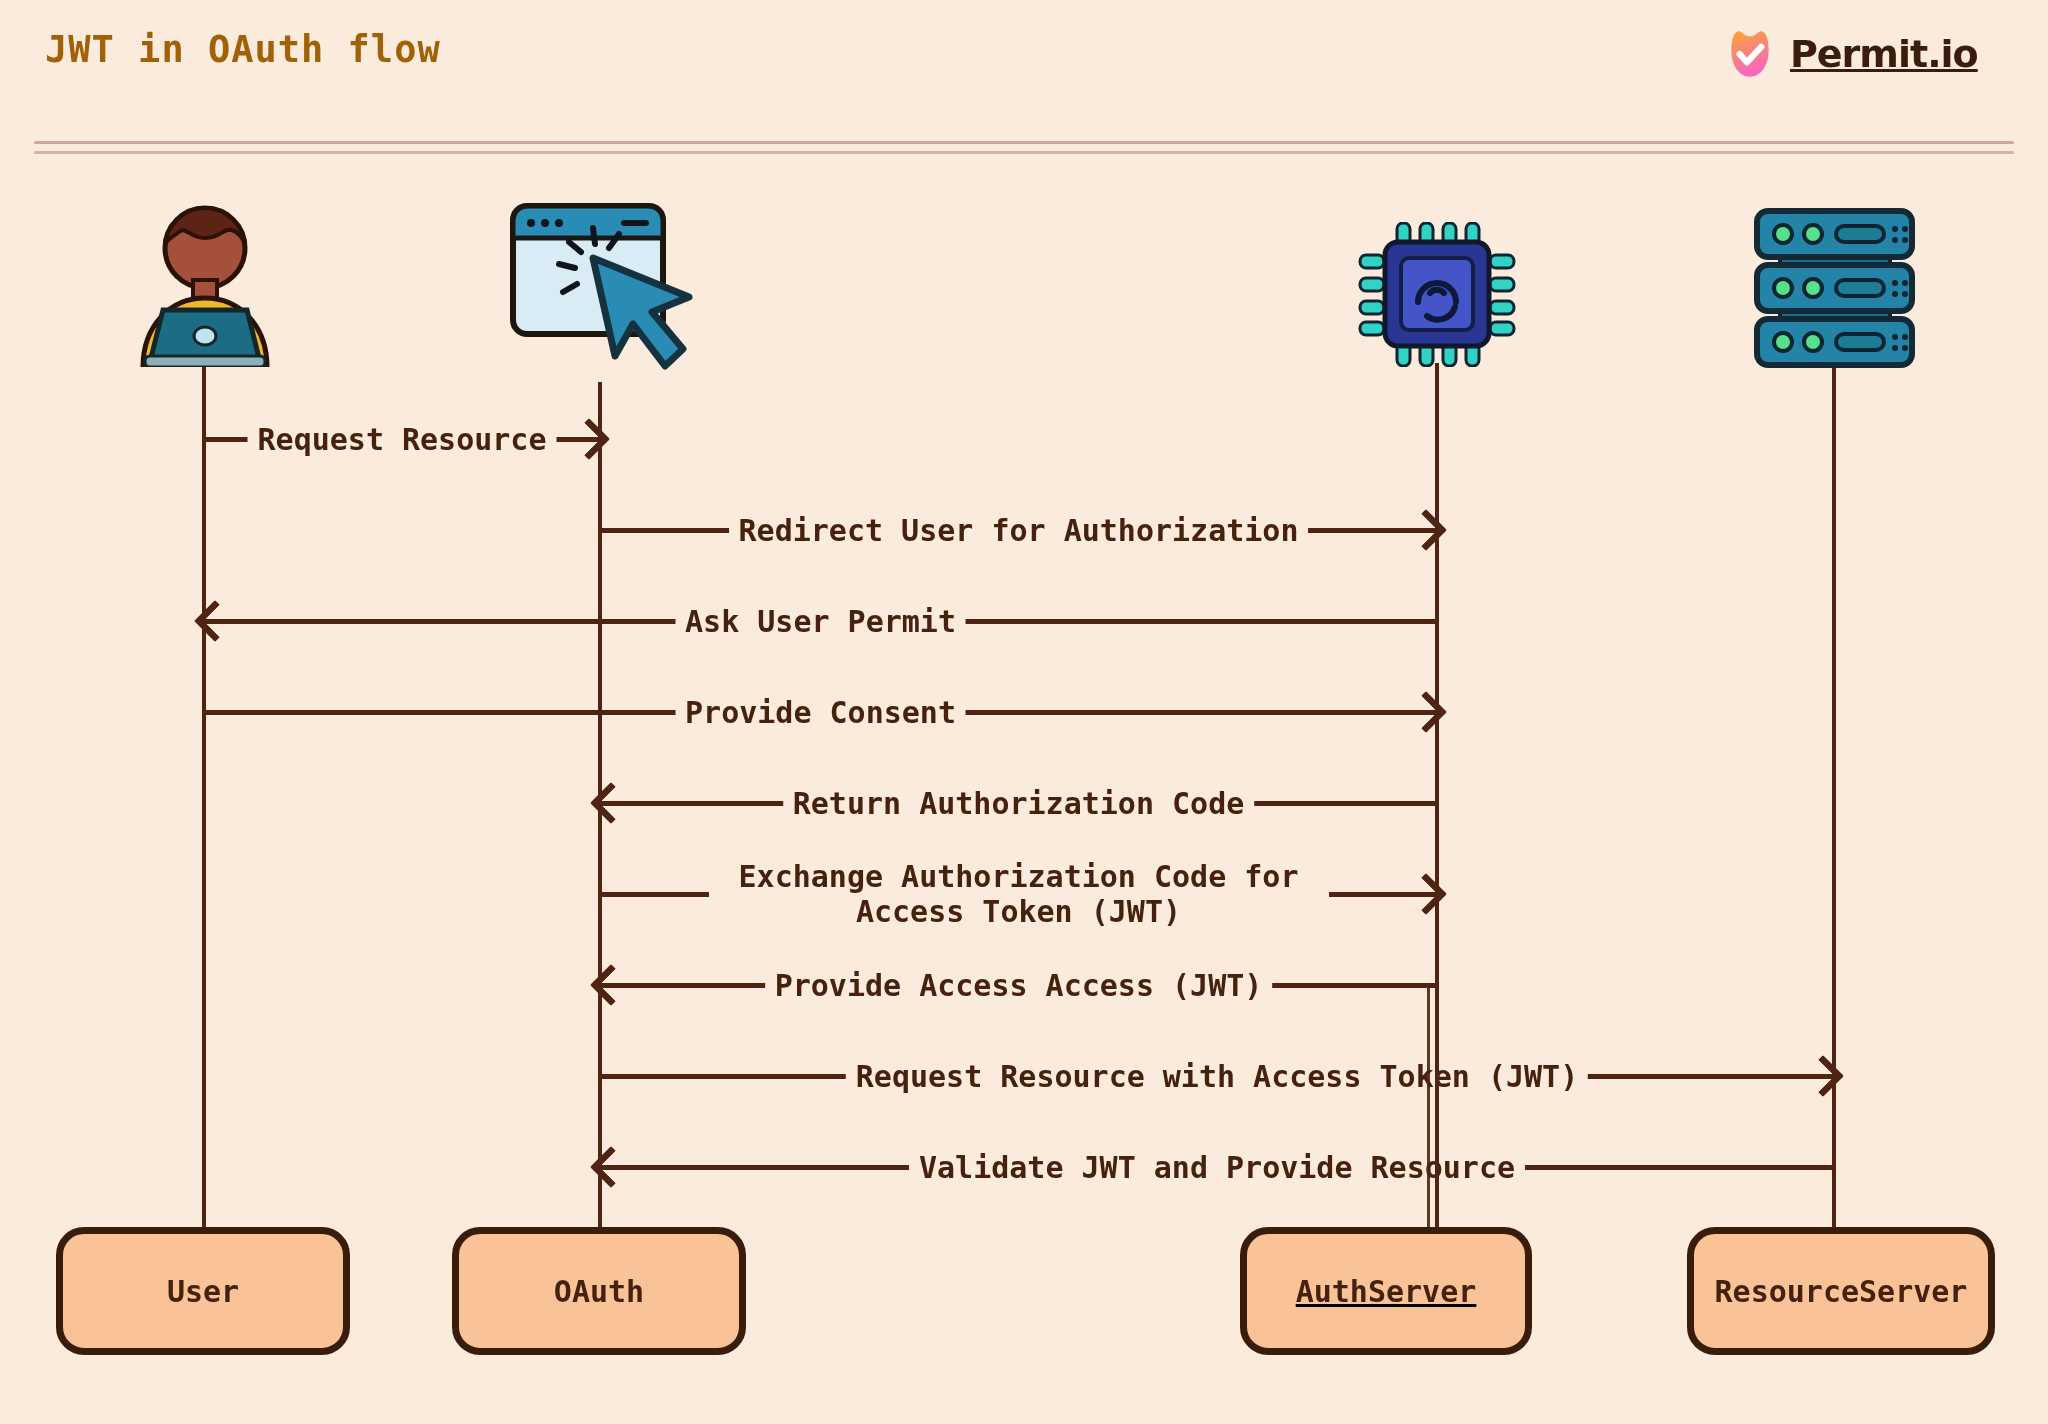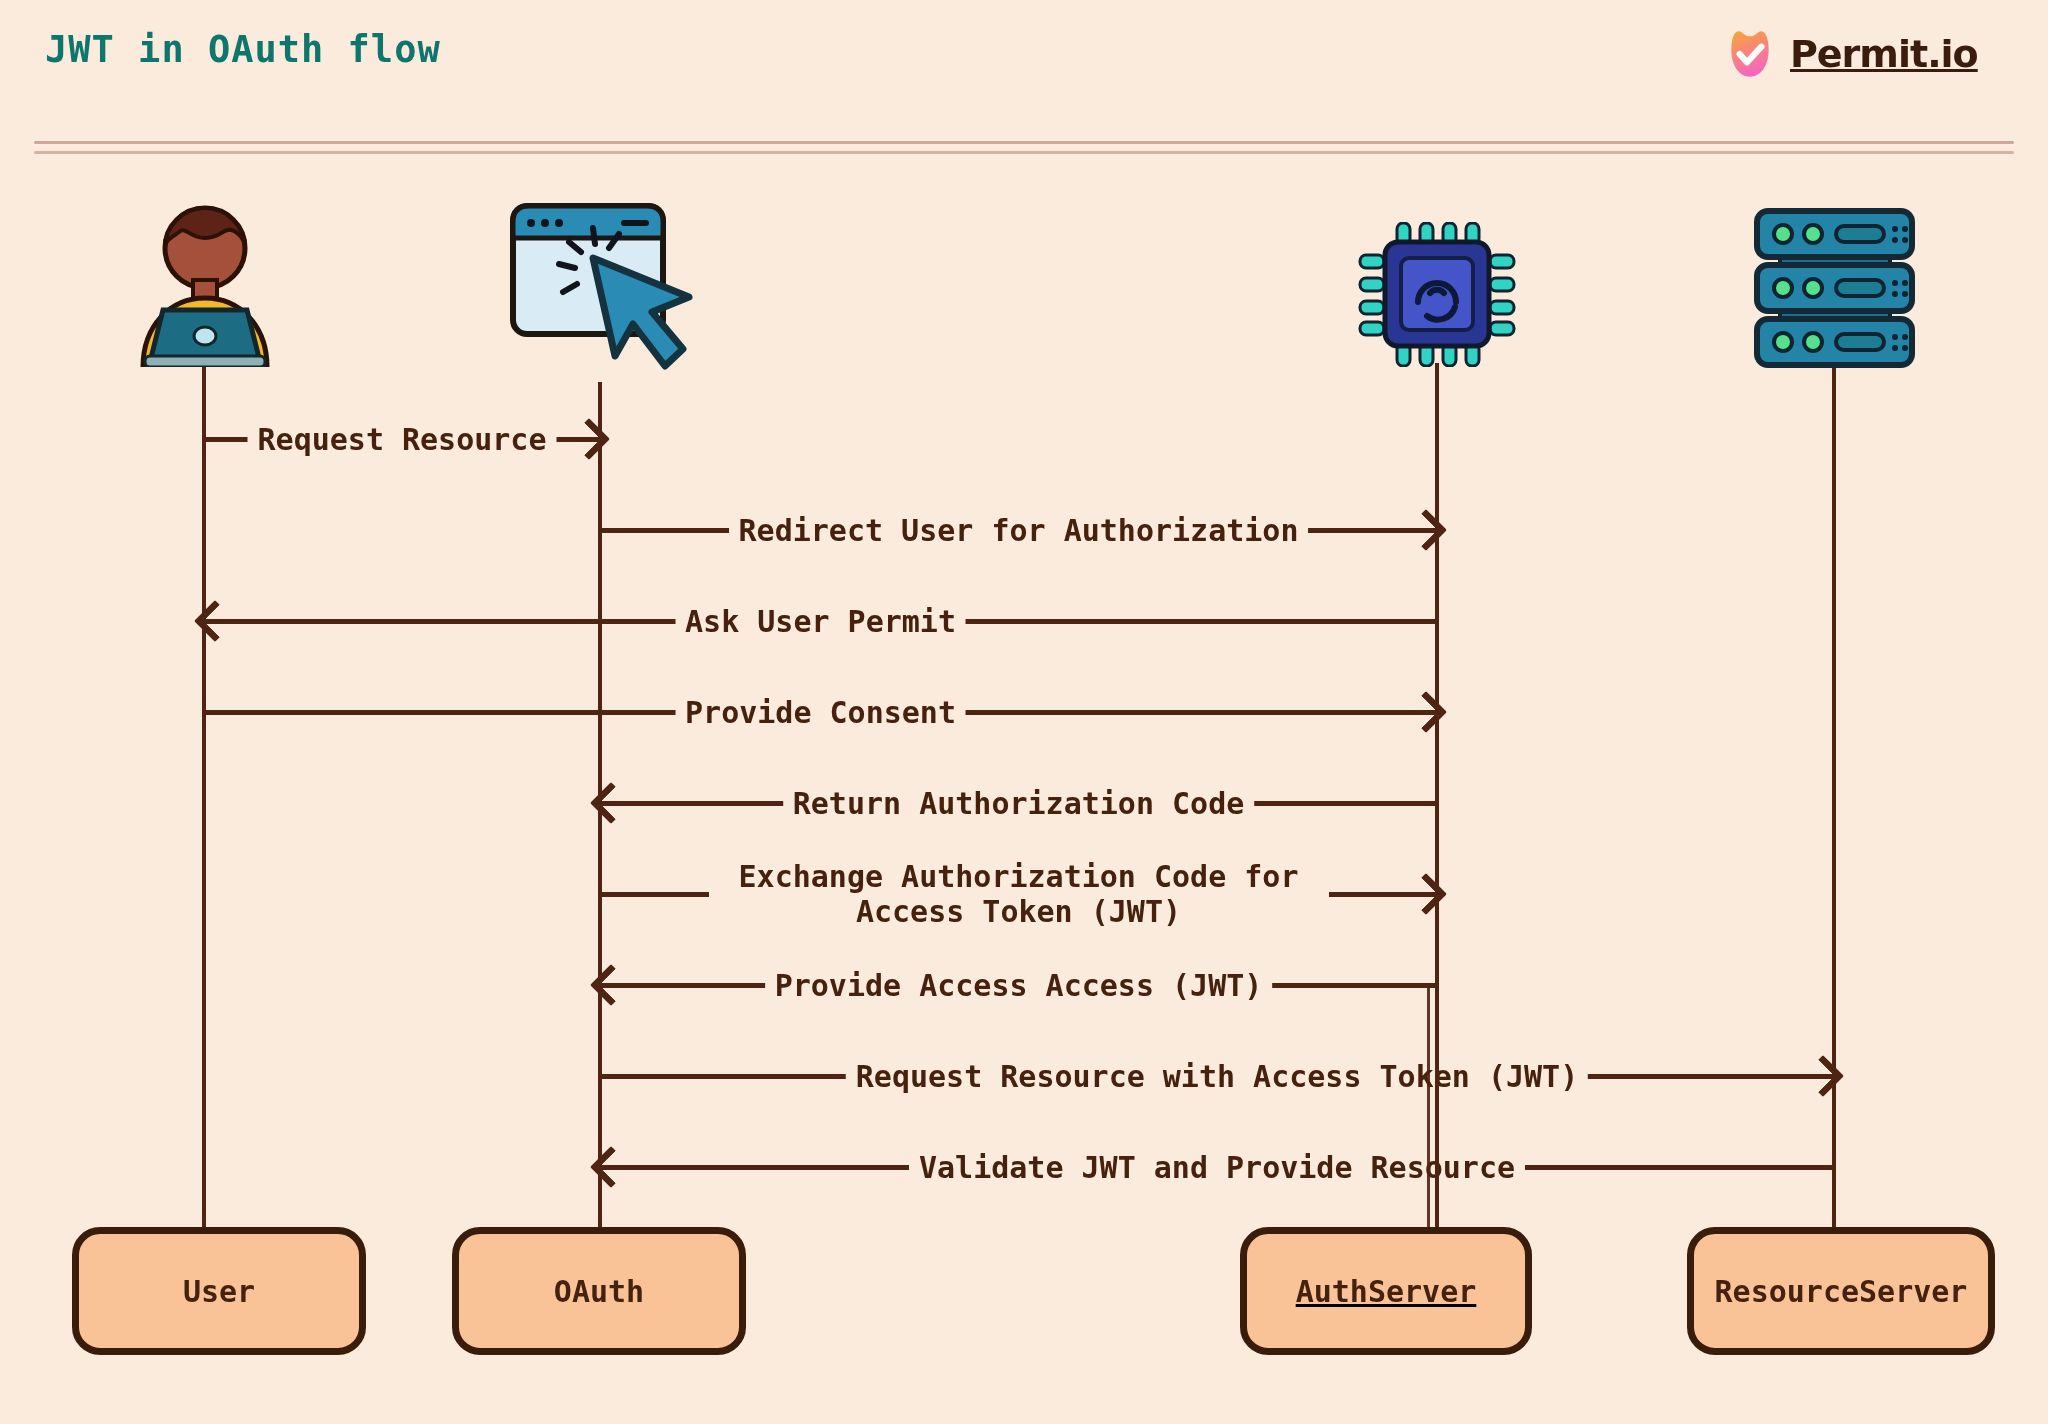--- a/index.html
+++ b/index.html
@@ -8,21 +8,21 @@
     --line:#4f2413;
     --box-fill:#f9c397;
     --box-border:#3a1c0b;
     --divider:#cfa89a;
   }
   *{box-sizing:border-box;margin:0;padding:0;}
   body{background:var(--bg);font-family:"DejaVu Sans Mono",monospace;}
   .canvas{position:relative;width:2048px;height:1424px;background:var(--bg);overflow:hidden;}
 
   .title{position:absolute;left:45px;top:28px;font:bold 37px "DejaVu Sans Mono",monospace;
-         color:#0f766e;letter-spacing:1px;}
+         color:#a16207;letter-spacing:1px;}
   .divider{position:absolute;left:34px;width:1980px;height:3px;background:var(--divider);border-radius:2px;}
   .divider.d1{top:141px;}
   .divider.d2{top:151px;opacity:.85;}
 
   .logo{position:absolute;left:1722px;top:26px;display:flex;align-items:center;gap:12px;}
   .logo-text{font:bold 38px "DejaVu Sans",sans-serif;color:#3a1d0c;letter-spacing:-1px;text-decoration:underline;}
 
   .lifeline{position:absolute;width:4px;background:var(--line);z-index:3;}
   .lifeline-thin{position:absolute;width:3px;background:var(--line);z-index:3;opacity:.9;}
 
@@ -213,21 +213,21 @@
     <span class="chev chev-right"></span>
     <span class="msg-label">Request Resource with Access Token (JWT)</span>
   </div>
 
   <div class="msg" style="left:600px;top:1167px;width:1234px;">
     <div class="msg-line"></div>
     <span class="chev chev-left"></span>
     <span class="msg-label">Validate JWT and Provide Resource</span>
   </div>
 
-  <div class="actor-box" style="left:72px;width:294px;">
+  <div class="actor-box" style="left:56px;width:294px;">
     <span class="actor-label">User</span>
   </div>
   <div class="actor-box" style="left:452px;width:294px;">
     <span class="actor-label">OAuth</span>
   </div>
   <div class="actor-box" style="left:1240px;width:292px;text-decoration:underline;">
     <span class="actor-label">AuthServer</span>
   </div>
   <div class="actor-box" style="left:1687px;width:308px;">
     <span class="actor-label">ResourceServer</span>

